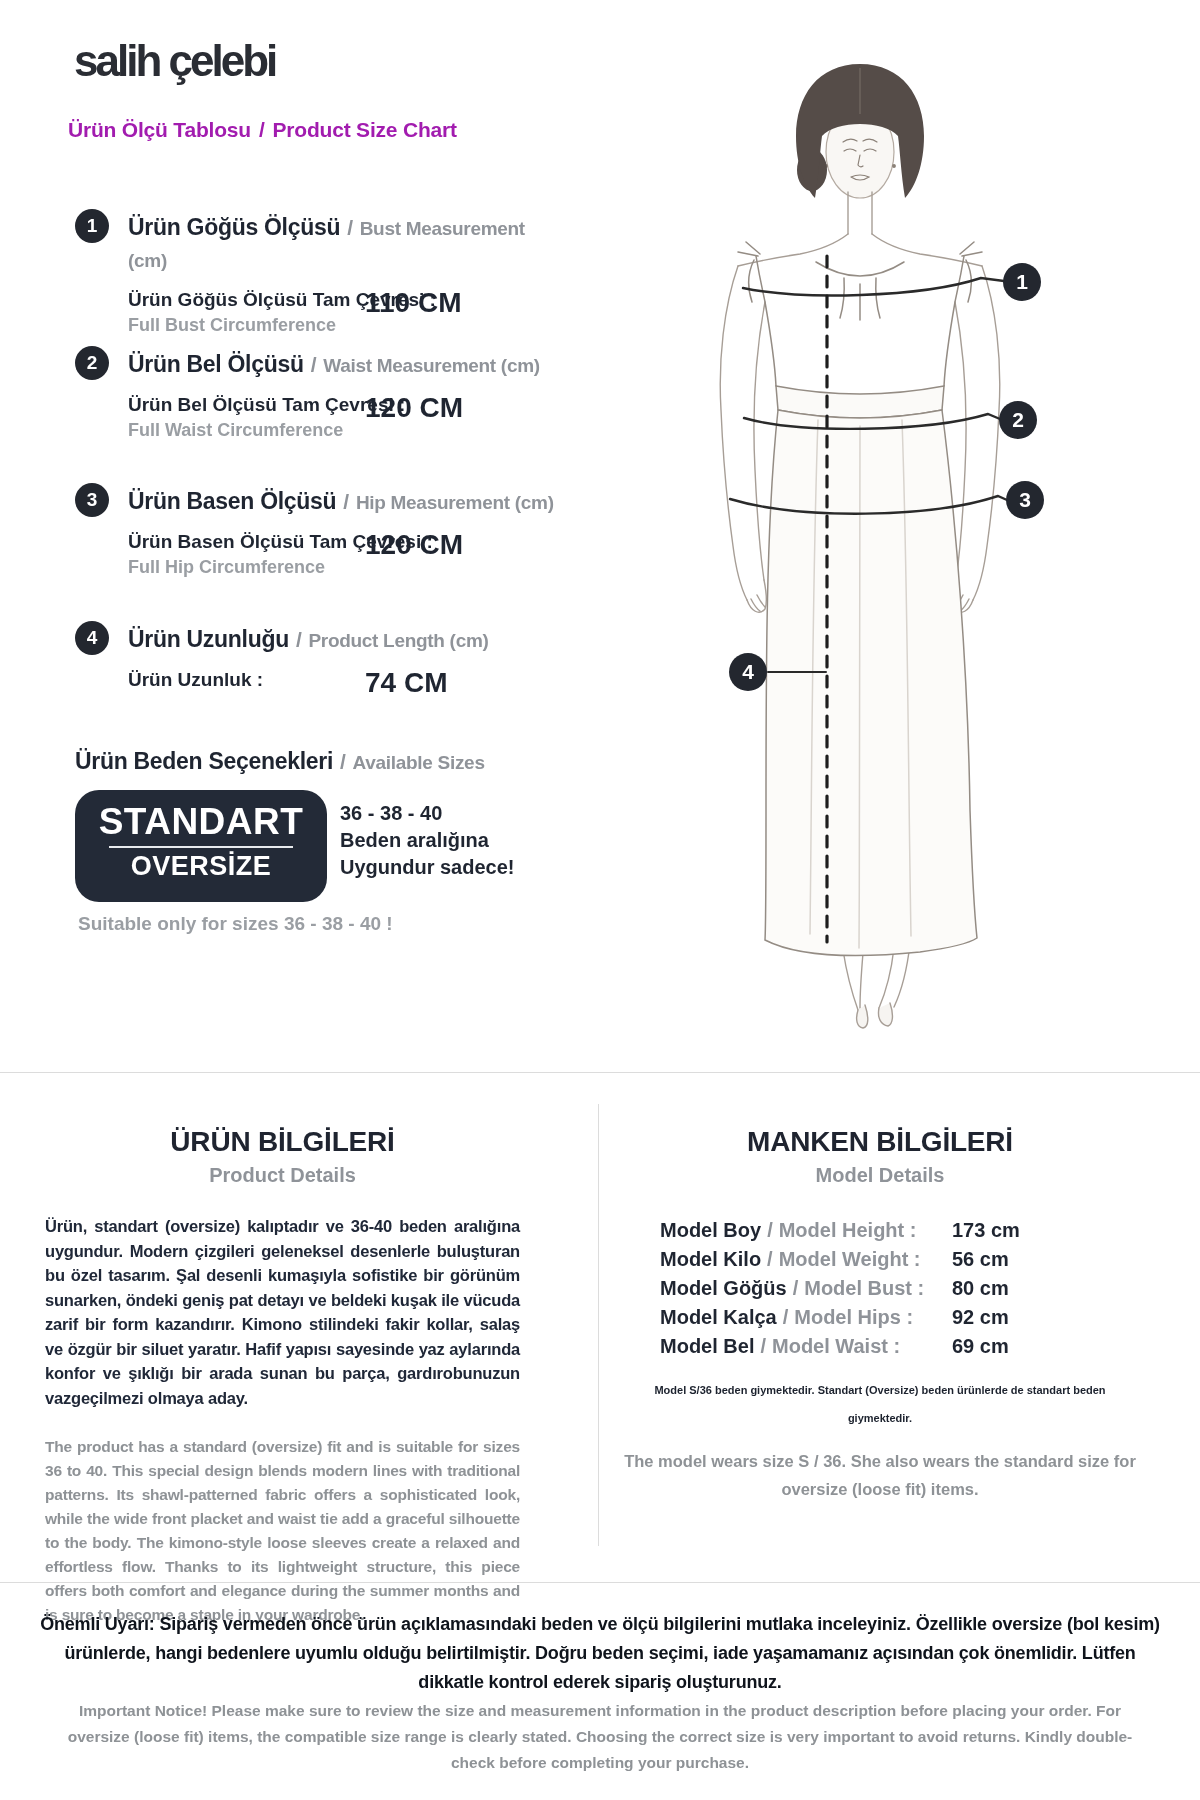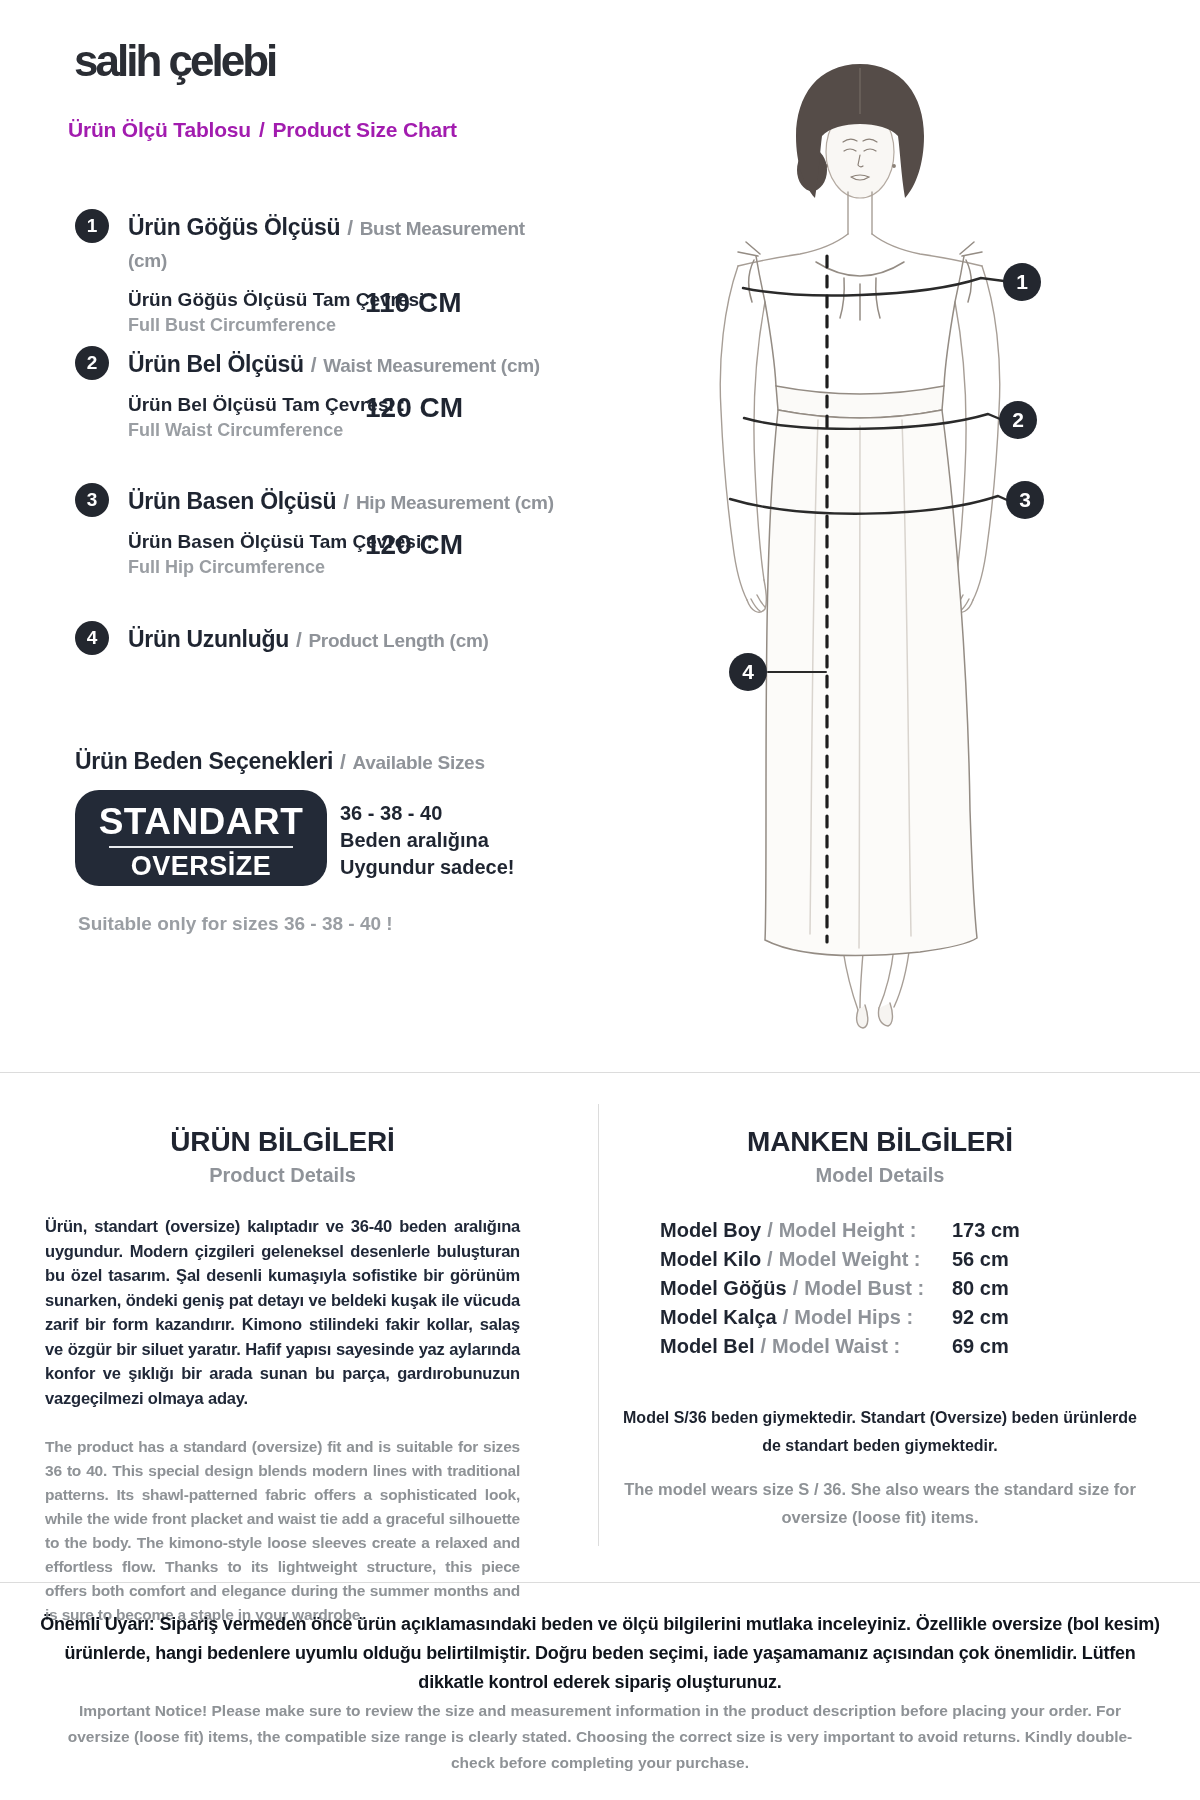--- a/index.html
+++ b/index.html
@@ -23,21 +23,21 @@
   .mtitle .sep{color:#8f9399;font-size:21px;margin:0 7px;}
   .mtitle .en{color:#8f9399;font-size:19px;}
   .mrow{position:relative;margin-left:53px;margin-top:13px;font-size:19px;font-weight:bold;color:#1f2531;}
   .mrow .val{position:absolute;left:237px;top:-2px;font-size:28px;}
   .msub{margin-left:53px;margin-top:4px;font-size:18px;font-weight:bold;color:#9a9ea3;}
 
   
   .sizes-heading{position:absolute;left:75px;top:748px;font-size:23px;font-weight:bold;color:#1f2531;letter-spacing:-0.3px;}
   .sizes-heading .sep{color:#8f9399;font-size:21px;margin:0 7px;}
   .sizes-heading .en{color:#8f9399;font-size:19px;}
-  .badge{position:absolute;left:75px;top:790px;width:252px;height:96px;background:#232a37;
+  .badge{position:absolute;left:75px;top:790px;width:252px;height:112px;background:#232a37;
         border-radius:24px;color:#ffffff;text-align:center;}
   .badge .b1{margin-top:11px;font-size:37px;font-weight:bold;letter-spacing:0.5px;}
   .badge .bdiv{width:184px;height:2px;background:#e8eaed;margin:3px auto 3px;}
   .badge .b2{font-size:27px;font-weight:bold;letter-spacing:0.5px;}
   .size-range{position:absolute;left:340px;top:800px;font-size:20px;font-weight:bold;
         color:#1f2531;line-height:27px;}
   .size-note{position:absolute;left:78px;top:913px;font-size:19px;font-weight:bold;color:#9a9ea3;}
 
   
   .figure{position:absolute;left:560px;top:50px;width:600px;height:980px;}
@@ -59,21 +59,21 @@
         line-height:24.5px;letter-spacing:-0.2px;}
   .en-par{margin-top:25px;font-size:15.5px;font-weight:bold;color:#8e9296;text-align:justify;
         line-height:24px;letter-spacing:-0.2px;}
   .md{position:absolute;left:622px;top:1126px;width:516px;}
   .stats{margin-top:32px;margin-left:38px;}
   .stat-row{position:relative;font-size:20px;font-weight:bold;height:29px;}
   .stat-row .tr{color:#1f2531;}
   .stat-row .sep{color:#8f9399;margin:0 6px;}
   .stat-row .en{color:#8f9399;}
   .stat-row .val{position:absolute;left:292px;top:0;color:#1f2531;}
-  .note-tr{margin-top:40px;text-align:center;font-size:16px;font-weight:bold;color:#1c222e;line-height:28px;}
+  .note-tr{margin-top:12px;text-align:center;font-size:11px;font-weight:bold;color:#1c222e;line-height:28px;}
   .note-en{margin-top:15px;text-align:center;font-size:16.5px;font-weight:bold;color:#8e9296;line-height:28px;}
 
   
   .notice-tr{position:absolute;left:30px;top:1610px;width:1140px;text-align:center;
         font-size:18px;font-weight:bold;color:#0f141c;line-height:29px;letter-spacing:-0.2px;}
   .notice-en{position:absolute;left:55px;top:1698px;width:1090px;text-align:center;
         font-size:15.5px;font-weight:bold;color:#8e9296;line-height:26px;}
 </style>
 </head>
 <body>
@@ -118,20 +118,24 @@
       <span>Ürün Basen Ölçüsü Tam Çevresi :</span>
       <span class="val">120 CM</span>
     </div>
     <div class="msub">Full Hip Circumference</div>
   </div>
 
   <div class="msec sec4">
     <div class="num-badge">4</div>
     <div class="mtitle">
       <span>Ürün Uzunluğu</span><span class="sep">/</span><span class="en">Product Length (cm)</span>
+    </div>
+    <div class="mrow">
+      <span>Ürün Uzunluk :</span>
+      <span class="val">74 CM</span>
     </div>
   </div>
 
   <div class="sizes-heading">
     <span>Ürün Beden Seçenekleri</span><span class="sep">/</span><span class="en">Available Sizes</span>
   </div>
   <div class="badge">
     <div class="b1">STANDART</div>
     <div class="bdiv"></div>
     <div class="b2">OVERSİZE</div>

